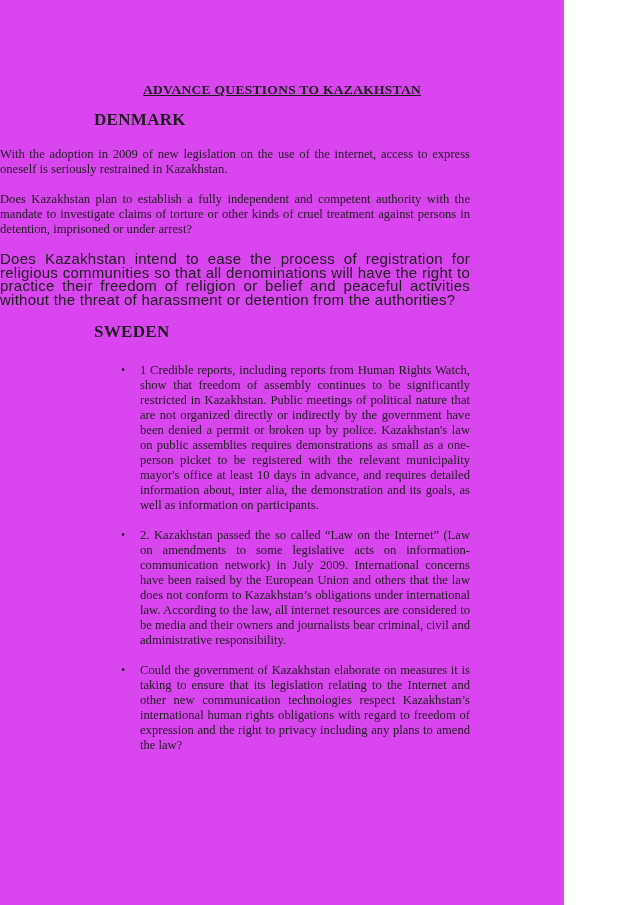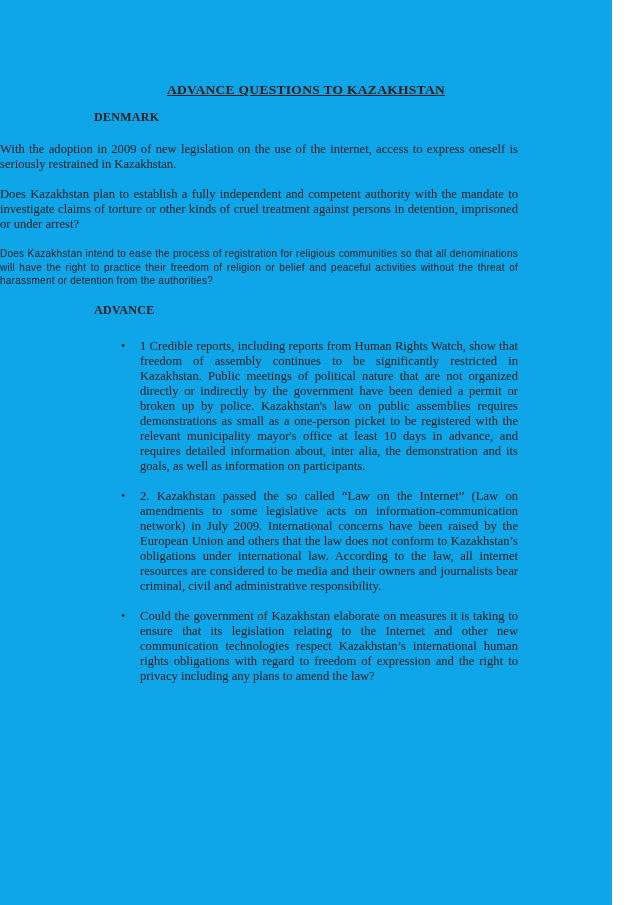--- a/index.html
+++ b/index.html
@@ -1,37 +1,37 @@
 <!DOCTYPE html>
 <html><head>
 <meta charset="utf-8">
 <style>
   * { margin: 0; padding: 0; box-sizing: border-box; }
   html, body { background: #ffffff; }
   .page {
     position: relative;
-    width: 612px;
+    width: 564px;
     height: 905px;
-    background: #0ea5e9;
+    background: #d946ef;
     color: #1c1c1c;
     font-family: "Liberation Serif", serif;
     overflow: hidden;
   }
   .doc-title {
     margin: 0;
     padding-top: 82px;
     text-align: center;
     font-size: 13.5px;
     font-weight: bold;
     letter-spacing: 0.3px;
   }
   .doc-title span { text-decoration: underline; }
   .section-heading {
     margin: 12px 8px 0 94px;
-    font-size: 12px;
+    font-size: 17px;
     font-weight: bold;
     letter-spacing: 0.3px;
   }
   .section-heading.sweden { margin-top: 11px; }
   ul.bullets {
     list-style: none;
     margin: 17px 0 0 0;
     padding-right: 94px;
   }
   ul.bullets.sweden { margin-top: 21px; padding-left: 140px; }
@@ -44,21 +44,21 @@
   }
   ul.bullets li::before {
     content: "\2022";
     position: absolute;
     left: -19px;
     top: 0;
     font-size: 12px;
   }
   ul.bullets li.sans {
     font-family: "Liberation Sans", sans-serif;
-    font-size: 10px;
+    font-size: 15px;
     line-height: 13.7px;
     letter-spacing: 0.25px;
     margin-top: 3px;
   }
 </style>
 </head>
 <body>
 
 <div class="page">
 
@@ -67,21 +67,21 @@
   <section>
     <h2 class="section-heading">DENMARK</h2>
     <ul class="bullets denmark">
       <li><span>With the adoption in 2009 of new legislation on the use of the internet, access to express oneself is seriously restrained in Kazakhstan.</span></li>
       <li><span>Does Kazakhstan plan to establish a fully independent and competent authority with the mandate to investigate claims of torture or other kinds of cruel treatment against persons in detention, imprisoned or under arrest?</span></li>
       <li class="sans"><span>Does Kazakhstan intend to ease the process of registration for religious communities so that all denominations will have the right to practice their freedom of religion or belief and peaceful activities without the threat of harassment or detention from the authorities?</span></li>
     </ul>
   </section>
 
   <section>
-    <h2 class="section-heading sweden">ADVANCE</h2>
+    <h2 class="section-heading sweden">SWEDEN</h2>
     <ul class="bullets sweden">
       <li><span>1 Credible reports, including reports from Human Rights Watch, show that freedom of assembly continues to be significantly restricted in Kazakhstan. Public meetings of political nature that are not organized directly or indirectly by the government have been denied a permit or broken up by police. Kazakhstan's law on public assemblies requires demonstrations as small as a one-person picket to be registered with the relevant municipality mayor's office at least 10 days in advance, and requires detailed information about, inter alia, the demonstration and its goals, as well as information on participants.</span></li>
       <li><span>2. Kazakhstan passed the so called “Law on the Internet” (Law on amendments to some legislative acts on information-communication network) in July 2009. International concerns have been raised by the European Union and others that the law does not conform to Kazakhstan’s obligations under international law. According to the law, all  internet resources are considered to be media and their owners and journalists bear criminal, civil and administrative responsibility.</span></li>
       <li><span>Could the government of Kazakhstan elaborate on measures it is taking to ensure that its legislation relating to the Internet and other new communication technologies respect Kazakhstan’s international human rights obligations with regard to freedom of expression and the right to privacy including any plans to amend the law?</span></li>
     </ul>
   </section>
 
 </div>
 
 </body></html>

